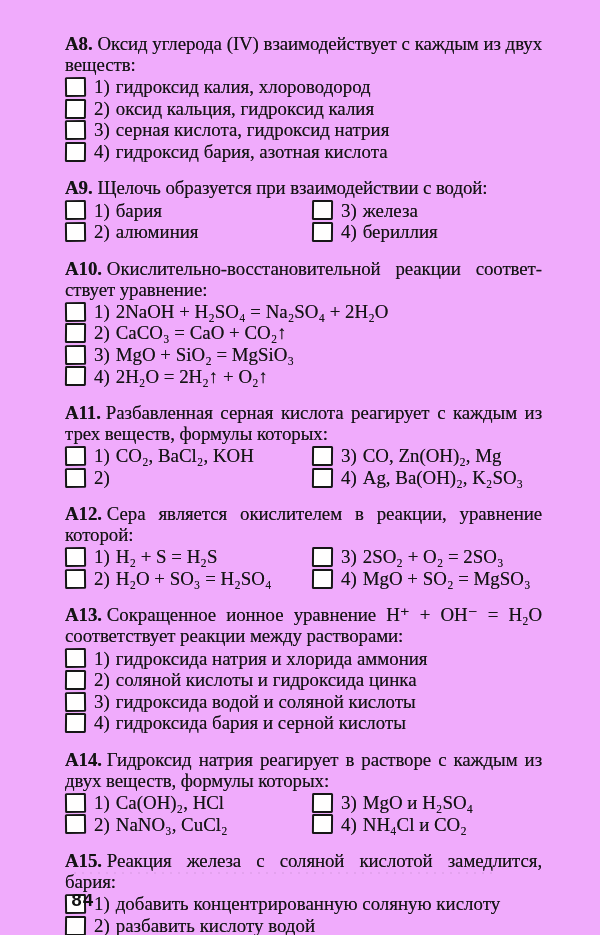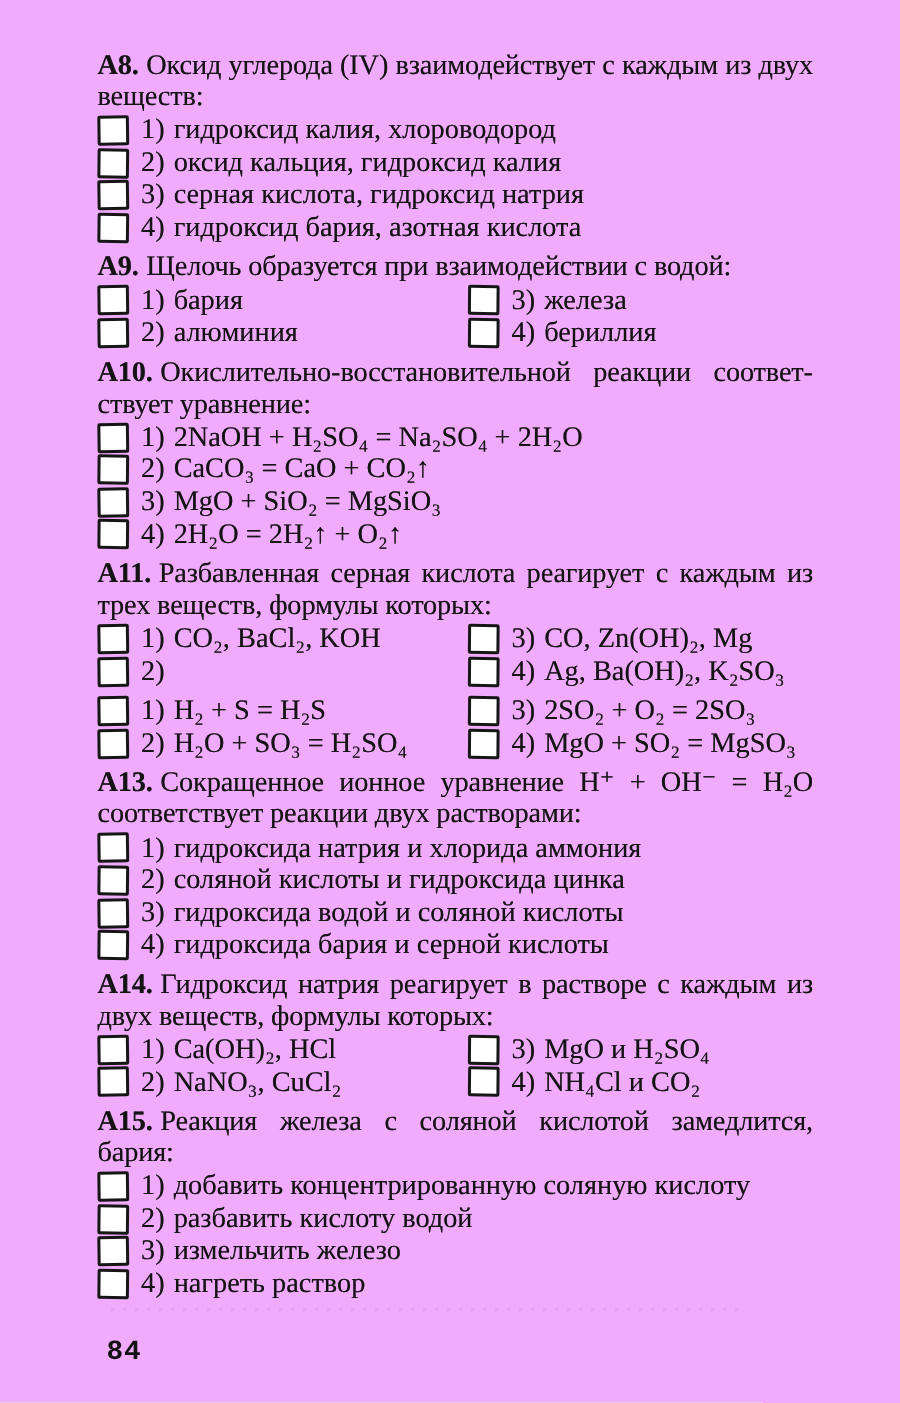--- a/index.html
+++ b/index.html
@@ -13,21 +13,21 @@
     overflow: hidden;
     font-family: "Liberation Serif", "DejaVu Serif", serif;
     color: #141414;
   }
   .content {
     position: absolute;
     left: 65px;
     top: 33px;
     width: 477px;
   }
-  .q { margin-top: 5px; }
+  .q { margin-top: 15px; }
   .q:first-child { margin-top: 0; }
   .q-title {
     margin: 0 0 1px 0;
     font-size: 18.9px;
     line-height: 21px;
     text-align: justify;
     letter-spacing: -0.1px;
     text-shadow: 0 0 0.4px rgba(0,0,0,0.55);
   }
   .q-id { font-weight: 700; margin-right: 5px; white-space: nowrap; }
@@ -181,20 +181,21 @@
         </div>
         <div class="opt">
           <span class="cb"></span>
           <span class="opt-num">4)</span>
           <span class="opt-text">Ag, Ba(OH)₂, K₂SO₃</span>
         </div>
       </div>
     </section>
 
     <section class="q">
+      <p class="q-title"><b class="q-id">А12.</b><span>Сера является окислителем в реакции, уравнение которой:</span></p>
       <div class="opts two">
         <div class="opt">
           <span class="cb"></span>
           <span class="opt-num">1)</span>
           <span class="opt-text">H₂ + S = H₂S</span>
         </div>
         <div class="opt">
           <span class="cb"></span>
           <span class="opt-num">3)</span>
           <span class="opt-text">2SO₂ + O₂ = 2SO₃</span>
@@ -206,21 +207,21 @@
         </div>
         <div class="opt">
           <span class="cb"></span>
           <span class="opt-num">4)</span>
           <span class="opt-text">MgO + SO₂ = MgSO₃</span>
         </div>
       </div>
     </section>
 
     <section class="q">
-      <p class="q-title"><b class="q-id">А13.</b><span>Сокращенное ионное уравнение H⁺ + OH⁻ = H₂O соответствует реакции двух растворами:</span></p>
+      <p class="q-title"><b class="q-id">А13.</b><span>Сокращенное ионное уравнение H⁺ + OH⁻ = H₂O соответствует реакции между растворами:</span></p>
       <div class="opts">
         <div class="opt">
           <span class="cb"></span>
           <span class="opt-num">1)</span>
           <span class="opt-text">гидроксида натрия и хлорида аммония</span>
         </div>
         <div class="opt">
           <span class="cb"></span>
           <span class="opt-num">2)</span>
           <span class="opt-text">соляной кислоты и гидроксида цинка</span>

